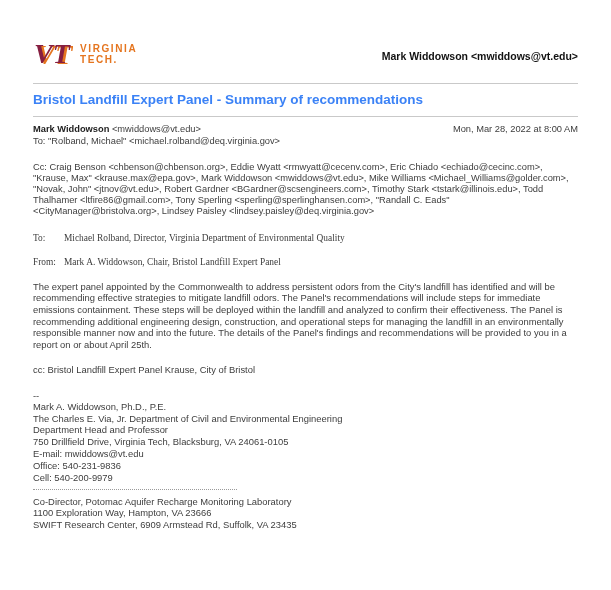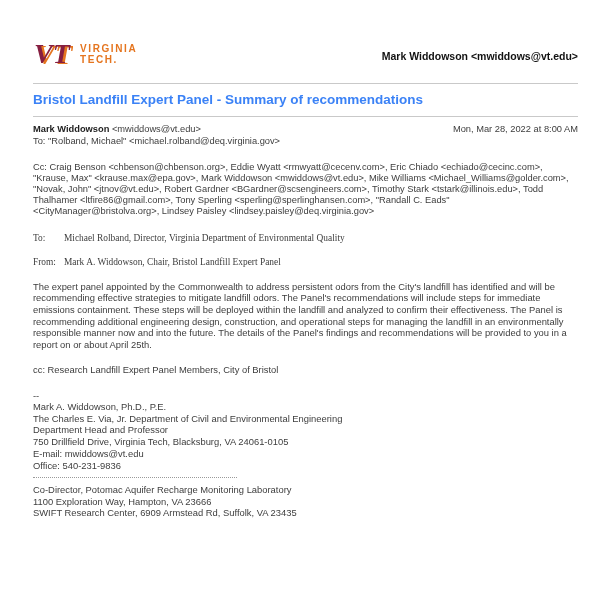--- a/index.html
+++ b/index.html
@@ -79,31 +79,32 @@
       <span>Michael Rolband, Director, Virginia Department of Environmental Quality</span>
     </div>
     <div class="memo-row">
       <span class="memo-label">From:</span>
       <span>Mark A. Widdowson, Chair, Bristol Landfill Expert Panel</span>
     </div>
   </div>
 
   <div class="body-par">The expert panel appointed by the Commonwealth to address persistent odors from the City's landfill has identified and will be recommending effective strategies to mitigate landfill odors. The Panel's recommendations will include steps for immediate emissions containment. These steps will be deployed within the landfill and analyzed to confirm their effectiveness. The Panel is recommending additional engineering design, construction, and operational steps for managing the landfill in an environmentally responsible manner now and into the future.  The details of the Panel's findings and recommendations will be provided to you in a report on or about April 25th.</div>
 
-  <div class="cc-note">cc: Research Landfill Expert Panel Members, City of Bristol</div>
+  <div class="cc-note">cc: Bristol Landfill Expert Panel Krause, City of Bristol</div>
 
   <div class="sig-delim">--</div>
 
   <div class="sig">
     <div>Mark A. Widdowson, Ph.D., P.E.</div>
     <div>The Charles E. Via, Jr. Department of Civil and Environmental Engineering</div>
     <div>Department Head and Professor</div>
     <div>750 Drillfield Drive, Virginia Tech, Blacksburg, VA  24061-0105</div>
     <div>E-mail: mwiddows@vt.edu</div>
     <div>Office:  540-231-9836</div>
+    <div>Cell: 540-200-9979</div>
   </div>
 
   <div class="sig-divider"></div>
 
   <div class="sig2">
     <div>Co-Director, Potomac Aquifer Recharge Monitoring Laboratory</div>
     <div>1100 Exploration Way, Hampton, VA 23666</div>
     <div>SWIFT Research Center, 6909 Armstead Rd, Suffolk, VA 23435</div>
   </div>
 

